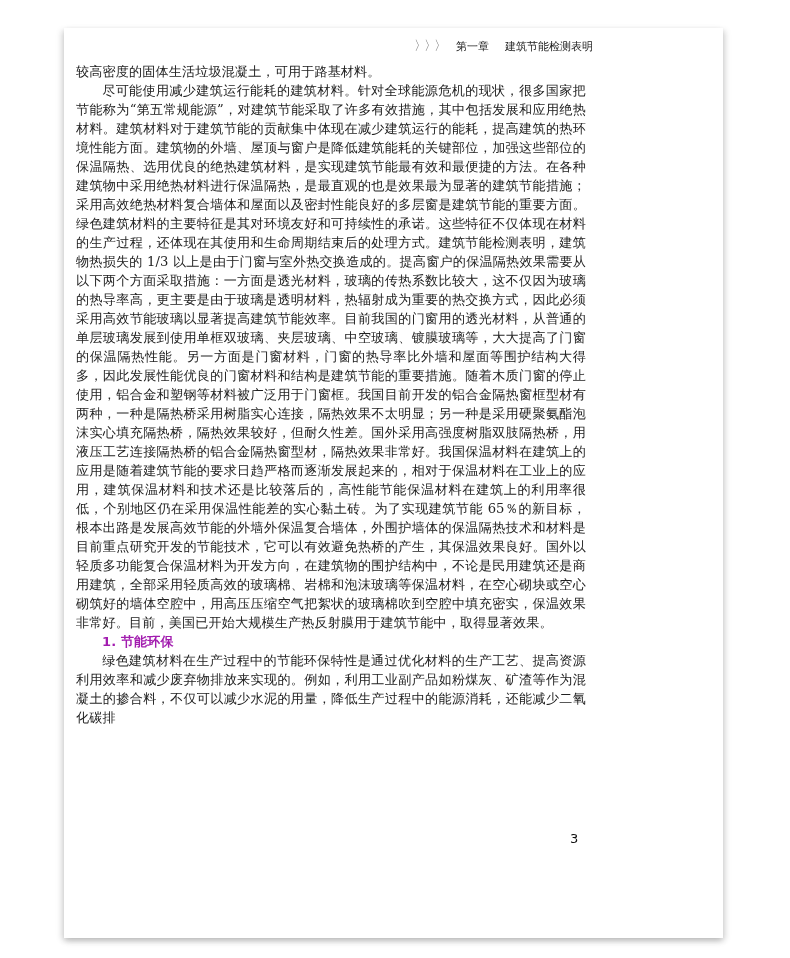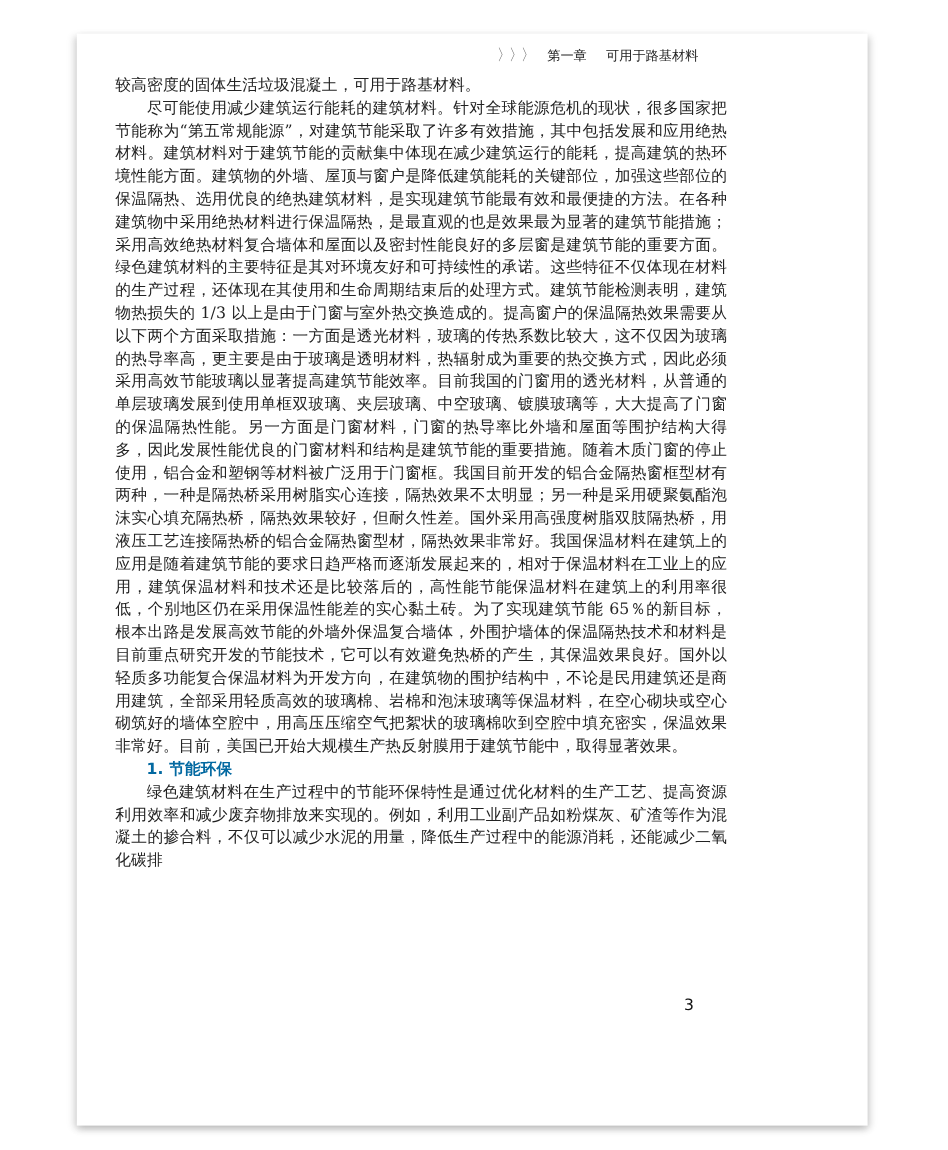--- a/index.html
+++ b/index.html
@@ -13,48 +13,48 @@
     box-shadow: -3px 2px 6px rgba(0,0,0,0.10), 3px 2px 6px rgba(0,0,0,0.10), 0 4px 6px rgba(0,0,0,0.12);
   }
   .running-head {
     position: absolute; left: 414px; top: 36px; height: 20px;
     display: flex; align-items: center; gap: 6px;
     font-family: "DejaVu Sans", "Liberation Sans", sans-serif; font-size: 11px; color: #222;
   }
   .chev { display: flex; align-items: center; color: #777; font-size: 13px; letter-spacing: -3px; margin-right: 6px; }
   .rh-chapter { margin-right: 10px; text-align: center; }
   .body-text {
-    position: absolute; left: 96px; top: 62px; width: 510px;
+    position: absolute; left: 76px; top: 62px; width: 510px;
     font-size: 13.1px; line-height: 19px; color: #222; text-align: justify;
     letter-spacing: 0.15px;
   }
   .body-text p { margin: 0; }
   .body-text p.indent { text-indent: 2em; }
   .sec-h {
     font-family: "DejaVu Sans", "Liberation Sans", sans-serif; font-size: 14px;
     margin: 10px 0 12px 18px !important; color: #111; letter-spacing: 0.5px;
   }
   .sub-h {
     font-family: "DejaVu Sans", "Liberation Sans", sans-serif; font-weight: bold; font-size: 13px;
-    margin: 0 0 0 26px !important; color: #0369a1;
+    margin: 0 0 0 26px !important; color: #a21caf;
   }
   .page-number {
     position: absolute; left: 570px; top: 831px;
     font-family: "DejaVu Sans", "Liberation Sans", sans-serif; font-size: 13px; color: #111;
   }
 </style>
 </head>
 <body>
 
 <div class="page"></div>
 
 <div class="running-head">
   <span class="chev">〉〉〉</span>
   <span class="rh-chapter">第一章</span>
-  <span>可用于路基材料</span>
+  <span>建筑节能检测表明</span>
 </div>
 
 <div class="body-text">
   <p>较高密度的固体生活垃圾混凝土，可用于路基材料。</p>
   <p class="indent">尽可能使用减少建筑运行能耗的建筑材料。针对全球能源危机的现状，很多国家把节能称为“第五常规能源”，对建筑节能采取了许多有效措施，其中包括发展和应用绝热材料。建筑材料对于建筑节能的贡献集中体现在减少建筑运行的能耗，提高建筑的热环境性能方面。建筑物的外墙、屋顶与窗户是降低建筑能耗的关键部位，加强这些部位的保温隔热、选用优良的绝热建筑材料，是实现建筑节能最有效和最便捷的方法。在各种建筑物中采用绝热材料进行保温隔热，是最直观的也是效果最为显著的建筑节能措施；采用高效绝热材料复合墙体和屋面以及密封性能良好的多层窗是建筑节能的重要方面。绿色建筑材料的主要特征是其对环境友好和可持续性的承诺。这些特征不仅体现在材料的生产过程，还体现在其使用和生命周期结束后的处理方式。建筑节能检测表明，建筑物热损失的 1/3 以上是由于门窗与室外热交换造成的。提高窗户的保温隔热效果需要从以下两个方面采取措施：一方面是透光材料，玻璃的传热系数比较大，这不仅因为玻璃的热导率高，更主要是由于玻璃是透明材料，热辐射成为重要的热交换方式，因此必须采用高效节能玻璃以显著提高建筑节能效率。目前我国的门窗用的透光材料，从普通的单层玻璃发展到使用单框双玻璃、夹层玻璃、中空玻璃、镀膜玻璃等，大大提高了门窗的保温隔热性能。另一方面是门窗材料，门窗的热导率比外墙和屋面等围护结构大得多，因此发展性能优良的门窗材料和结构是建筑节能的重要措施。随着木质门窗的停止使用，铝合金和塑钢等材料被广泛用于门窗框。我国目前开发的铝合金隔热窗框型材有两种，一种是隔热桥采用树脂实心连接，隔热效果不太明显；另一种是采用硬聚氨酯泡沫实心填充隔热桥，隔热效果较好，但耐久性差。国外采用高强度树脂双肢隔热桥，用液压工艺连接隔热桥的铝合金隔热窗型材，隔热效果非常好。我国保温材料在建筑上的应用是随着建筑节能的要求日趋严格而逐渐发展起来的，相对于保温材料在工业上的应用，建筑保温材料和技术还是比较落后的，高性能节能保温材料在建筑上的利用率很低，个别地区仍在采用保温性能差的实心黏土砖。为了实现建筑节能 65％的新目标，根本出路是发展高效节能的外墙外保温复合墙体，外围护墙体的保温隔热技术和材料是目前重点研究开发的节能技术，它可以有效避免热桥的产生，其保温效果良好。国外以轻质多功能复合保温材料为开发方向，在建筑物的围护结构中，不论是民用建筑还是商用建筑，全部采用轻质高效的玻璃棉、岩棉和泡沫玻璃等保温材料，在空心砌块或空心砌筑好的墙体空腔中，用高压压缩空气把絮状的玻璃棉吹到空腔中填充密实，保温效果非常好。目前，美国已开始大规模生产热反射膜用于建筑节能中，取得显著效果。</p>
   <p class="sub-h">1. 节能环保</p>
   <p class="indent">绿色建筑材料在生产过程中的节能环保特性是通过优化材料的生产工艺、提高资源利用效率和减少废弃物排放来实现的。例如，利用工业副产品如粉煤灰、矿渣等作为混凝土的掺合料，不仅可以减少水泥的用量，降低生产过程中的能源消耗，还能减少二氧化碳排</p>
 </div>
 
 <div class="page-number">3</div>

